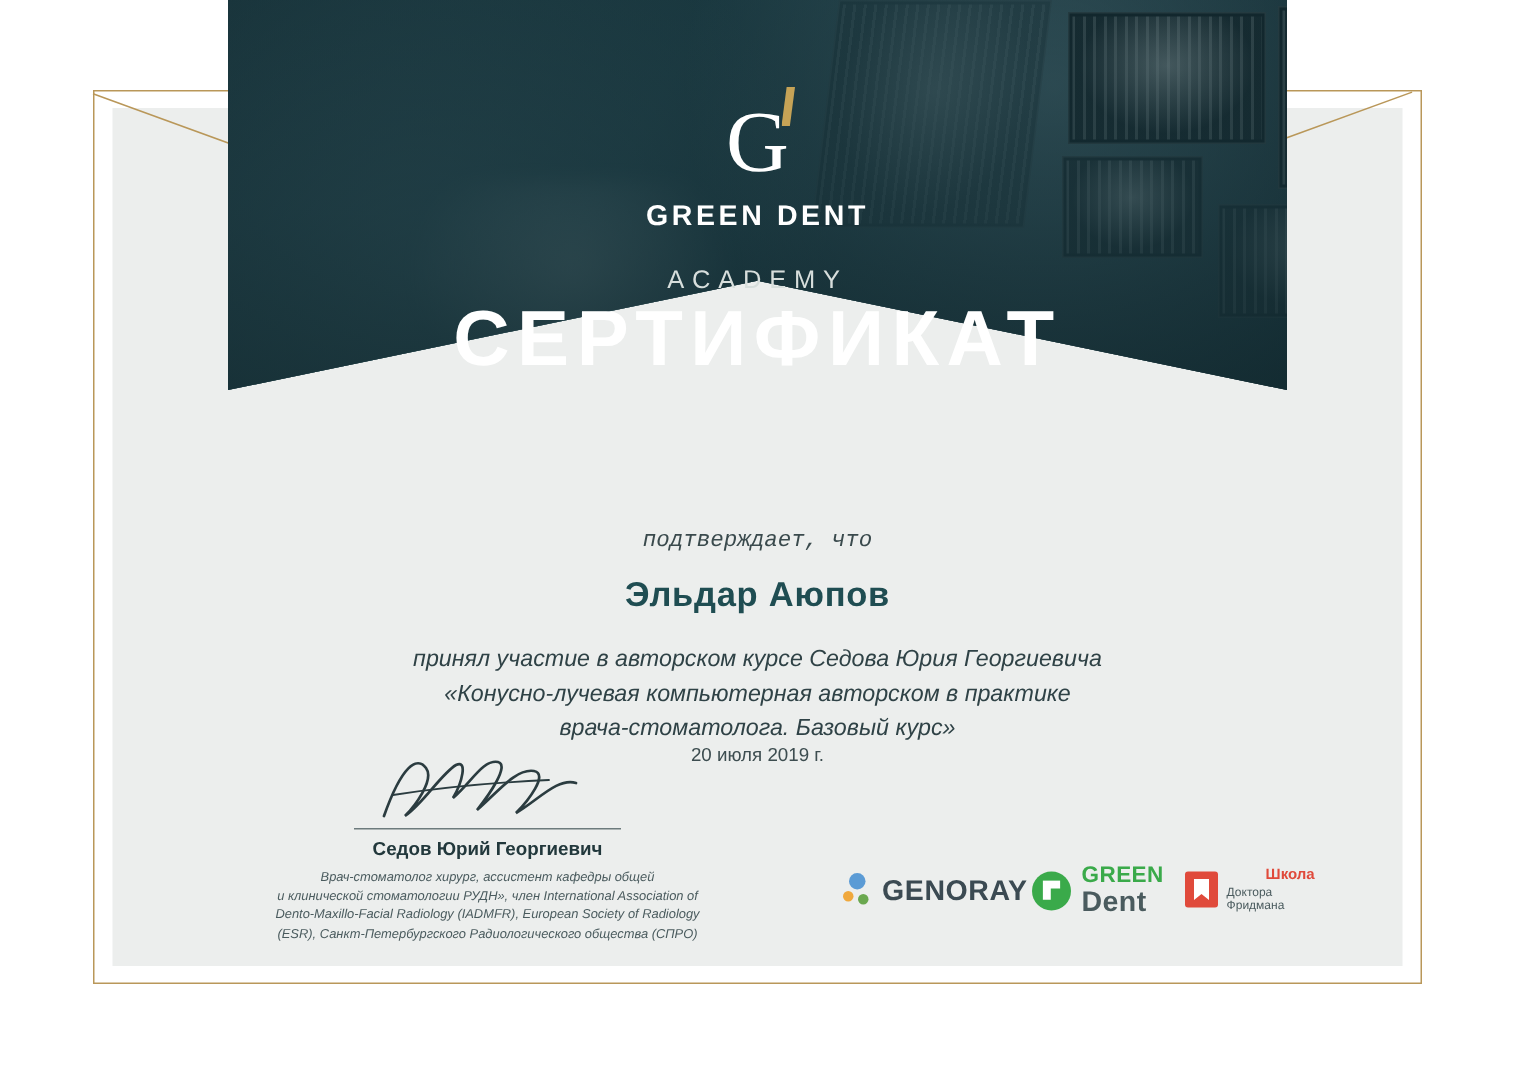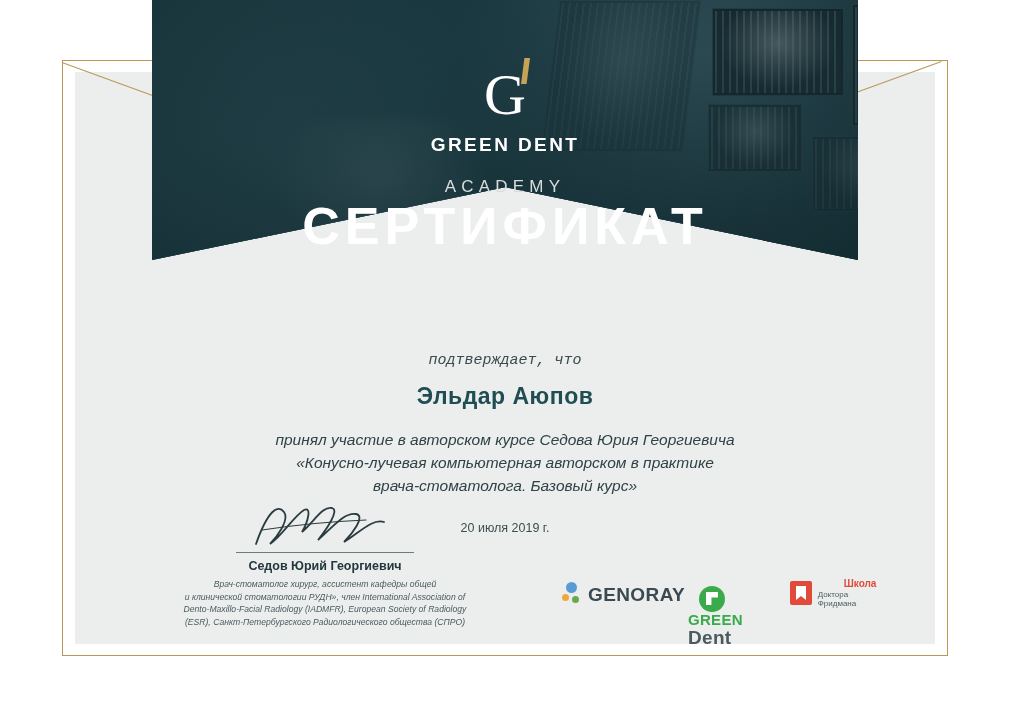--- a/index.html
+++ b/index.html
@@ -199,21 +199,20 @@
     color: #2f4246;
     font-style: italic;
   }
   .date {
     position: absolute;
     left: 0; right: 0;
     top: 496px;
     text-align: center;
     font-size: 12.5px;
     color: #3d4d50;
-    margin-top: 25px;
   }
 
   
   .sig-block {
     position: absolute;
     left: 170px;
     top: 500px;
     width: 310px;
     text-align: center;
   }
@@ -249,21 +248,21 @@
     top: 574px;
     width: 340px;
     height: 46px;
   }
   .partner {
     position: absolute;
     display: flex;
     align-items: center;
   }
   .partner.genoray { left: 14px; top: 8px; }
-  .partner.greendent { left: 140px; top: 12px; flex-direction: column; }
+  .partner.greendent { left: 140px; top: 2px; }
   .partner.school { left: 242px; top: 4px; }
 
   .dot-cluster {
     position: relative;
     width: 20px;
     height: 26px;
     margin-right: 6px;
   }
   .dot-cluster i {
     position: absolute;

